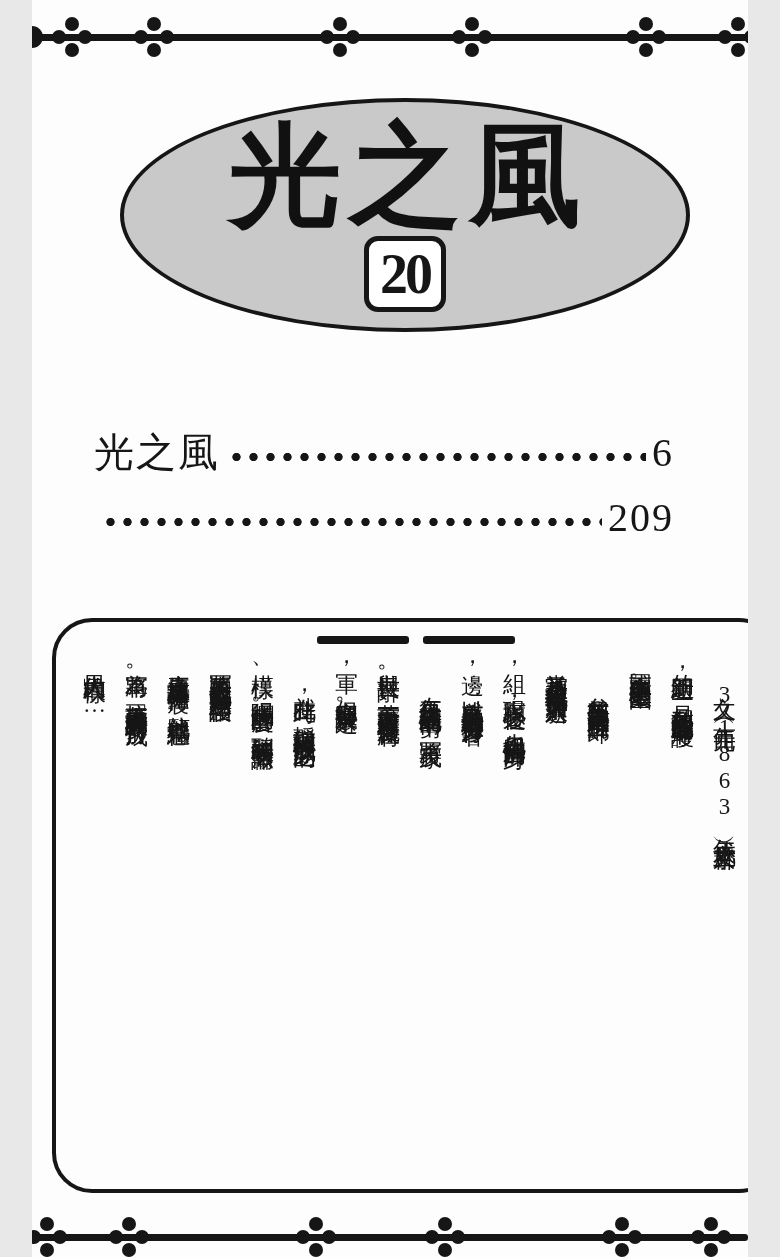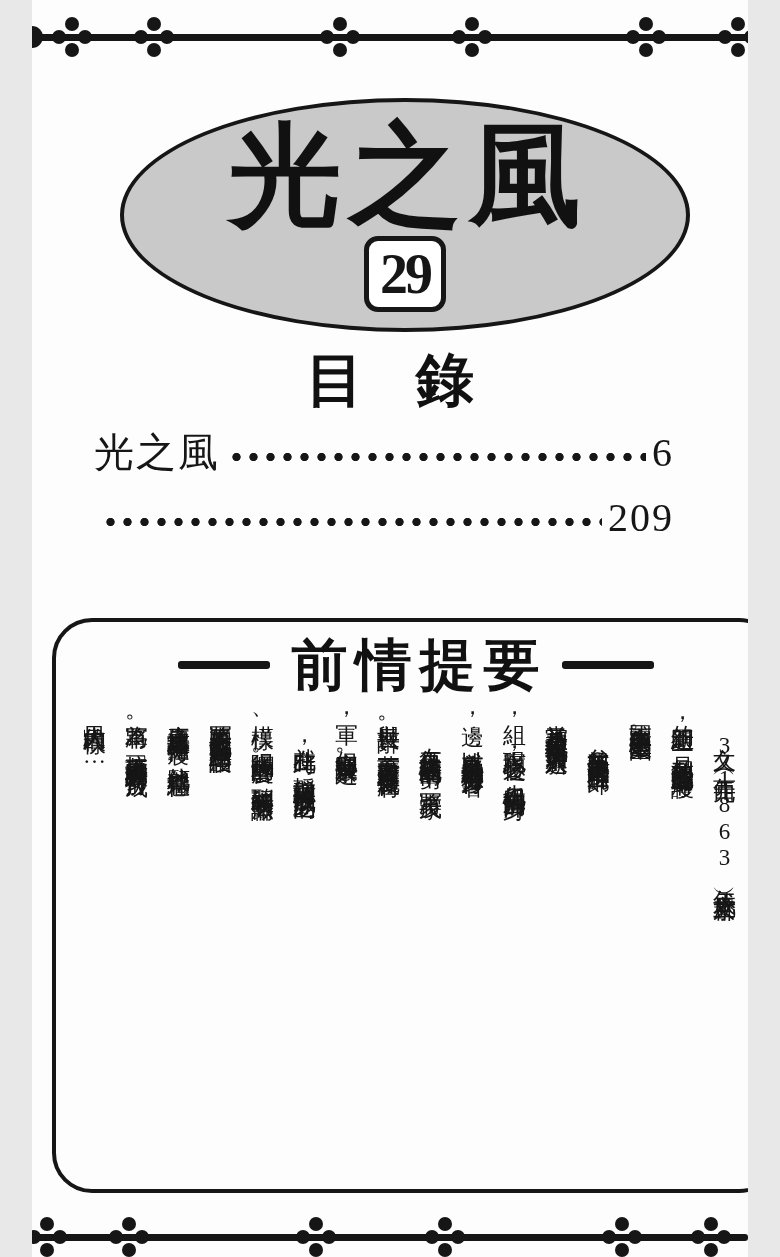--- a/index.html
+++ b/index.html
@@ -156,44 +156,42 @@
           <circle cx="23" cy="36" r="7"></circle>
           <circle cx="10" cy="23" r="7"></circle>
           <circle cx="36" cy="23" r="7"></circle>
         </g>
       </svg>
   </div>
 
   <div class="title-oval">
     <div class="series-title">光之風</div>
     <div class="volume-badge">
-      <span class="volume-number">29</span>
+      <span class="volume-number">20</span>
     </div>
   </div>
 
-  <div class="toc-heading">目錄</div>
 
   <div class="toc-list">
 
       <div class="toc-row">
         <span class="toc-label">光之風</span>
         <span class="toc-leader"></span>
         <span class="toc-page">6</span>
       </div>
 
       <div class="toc-row">
         <span class="toc-leader"></span>
         <span class="toc-page">209</span>
       </div>
     </div>
 
   <div class="summary-box">
     <div class="sum-header">
       <span class="sum-dash"></span>
-      <span class="sum-heading">前情提要</span>
       <span class="sum-dash"></span>
     </div>
     <div class="sum-body">
 
         <div class="sum-col indent">文久3年（西元1863年）成立於京都</div>
 
         <div class="sum-col">的新選組，是一個熱烈夢想能協助幕府守護</div>
 
         <div class="sum-col">國家而集結的浪士集團。</div>
 

